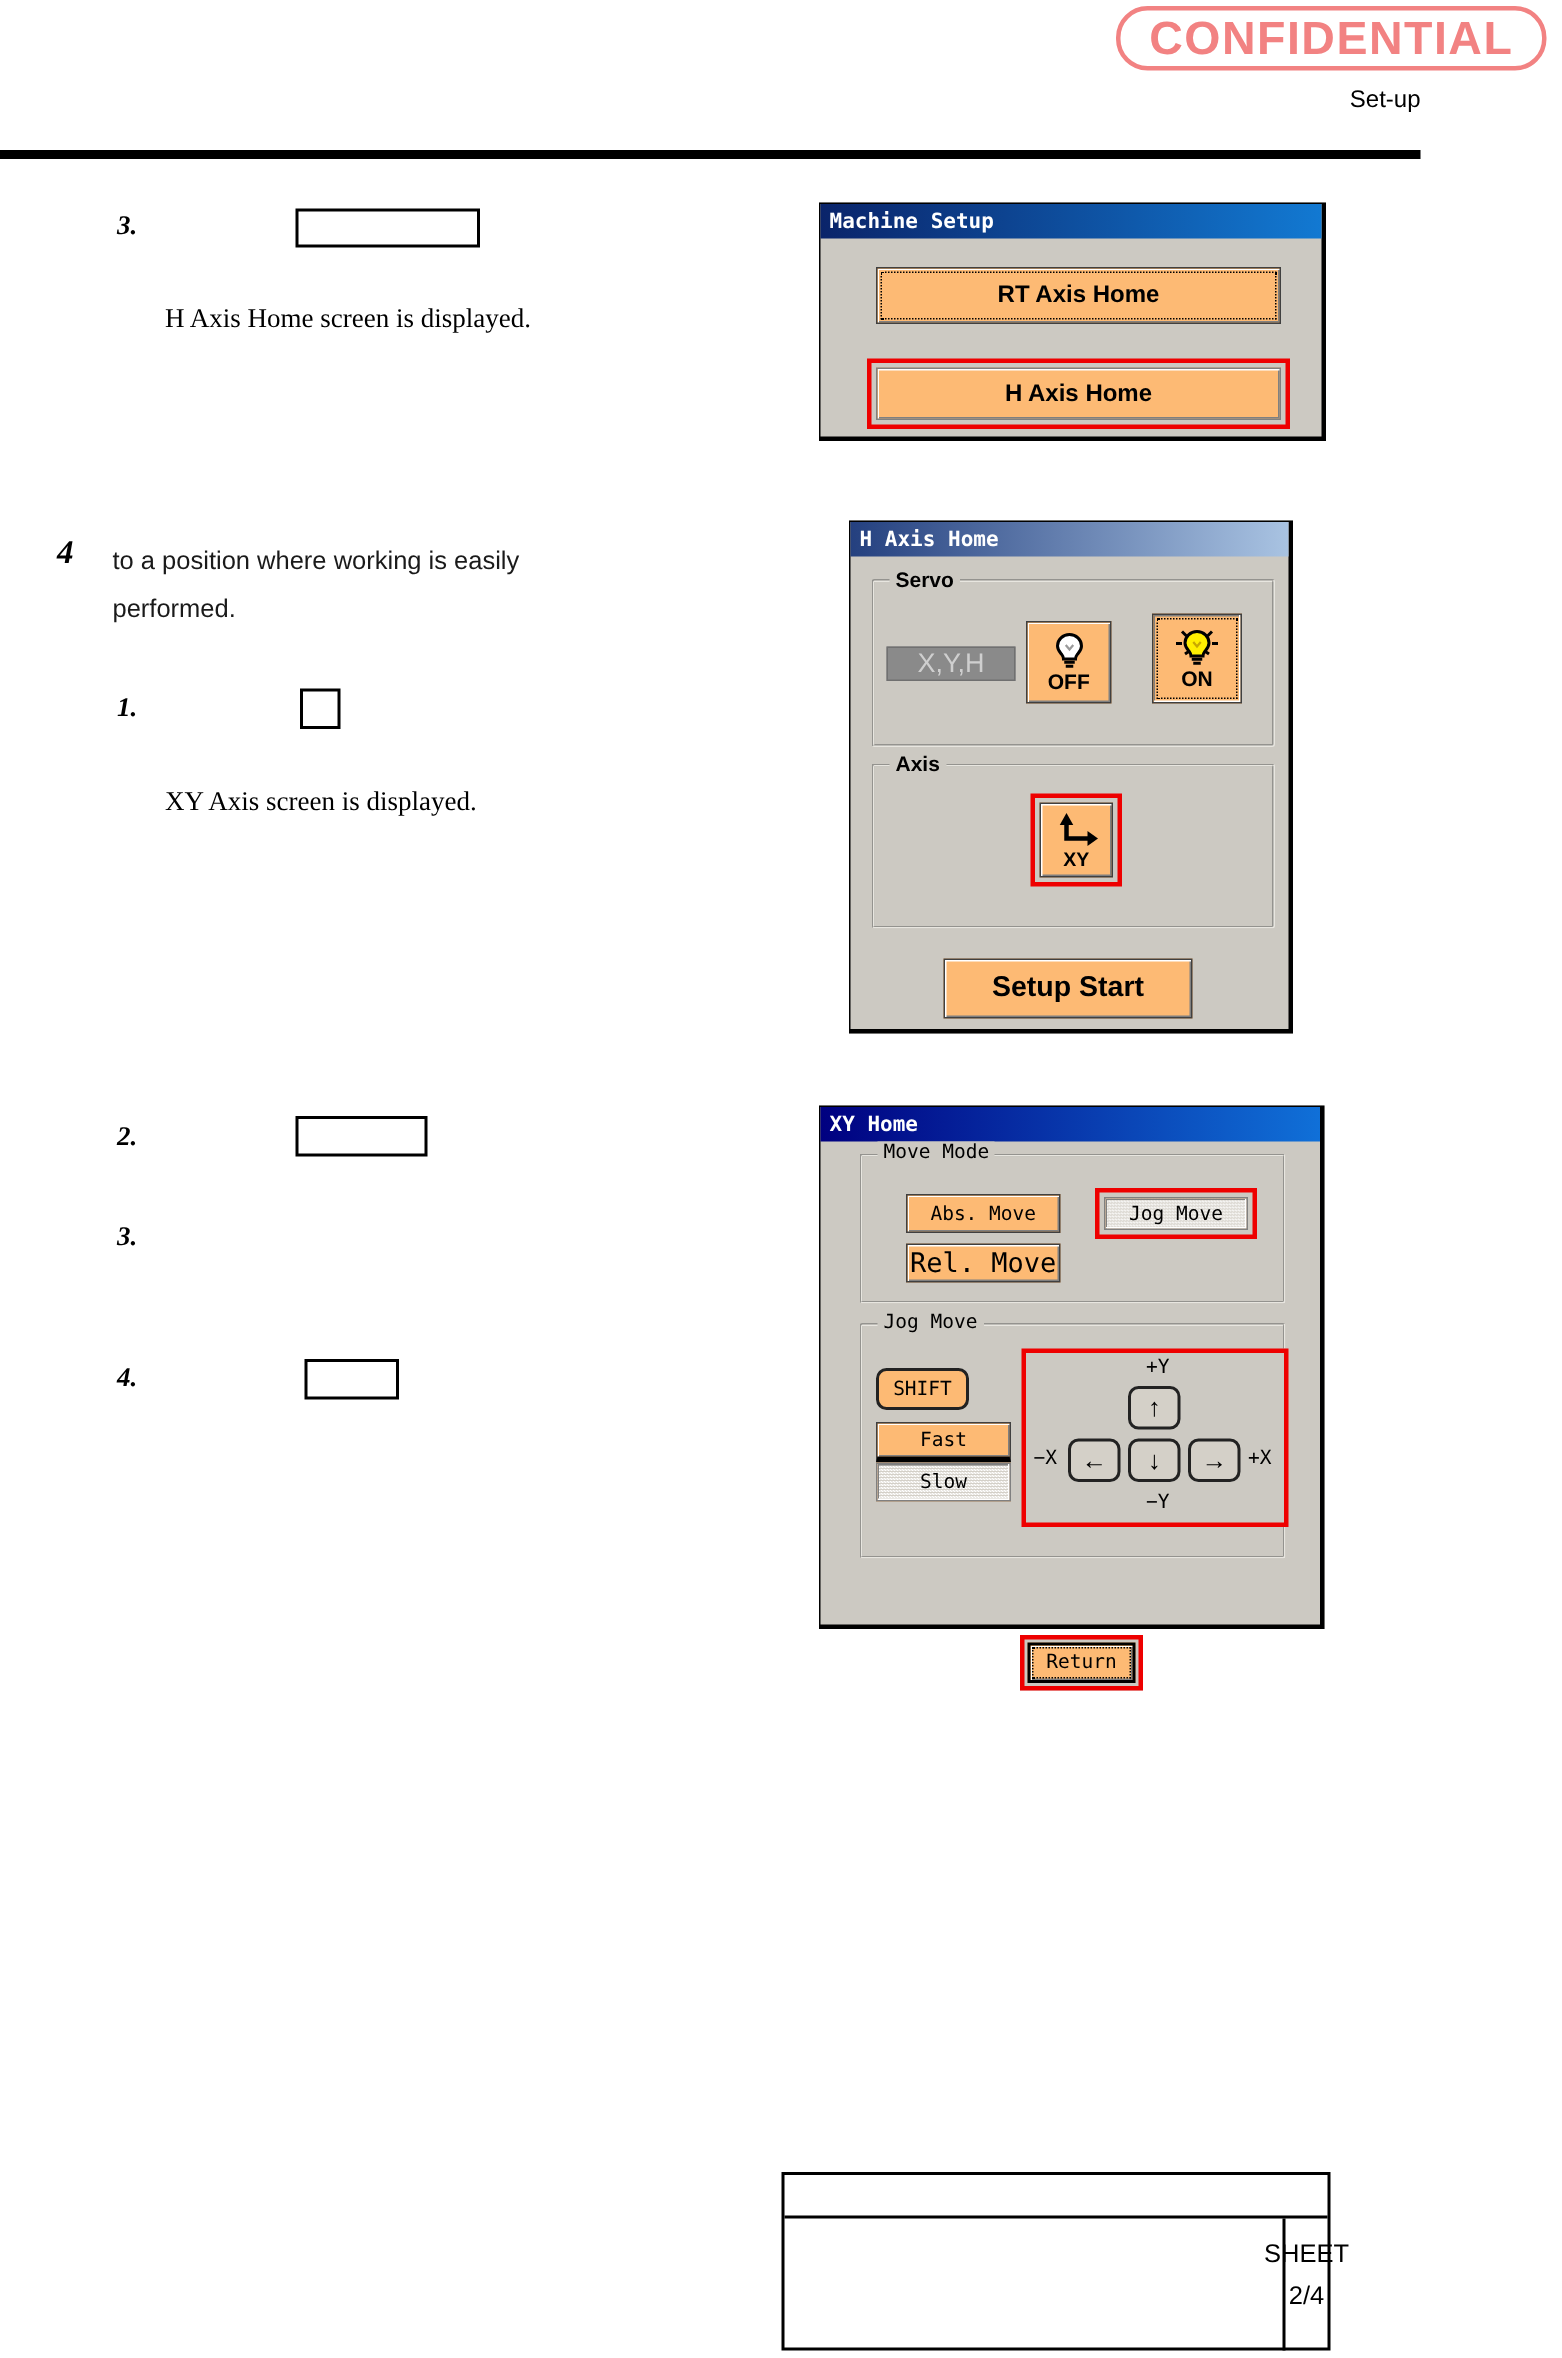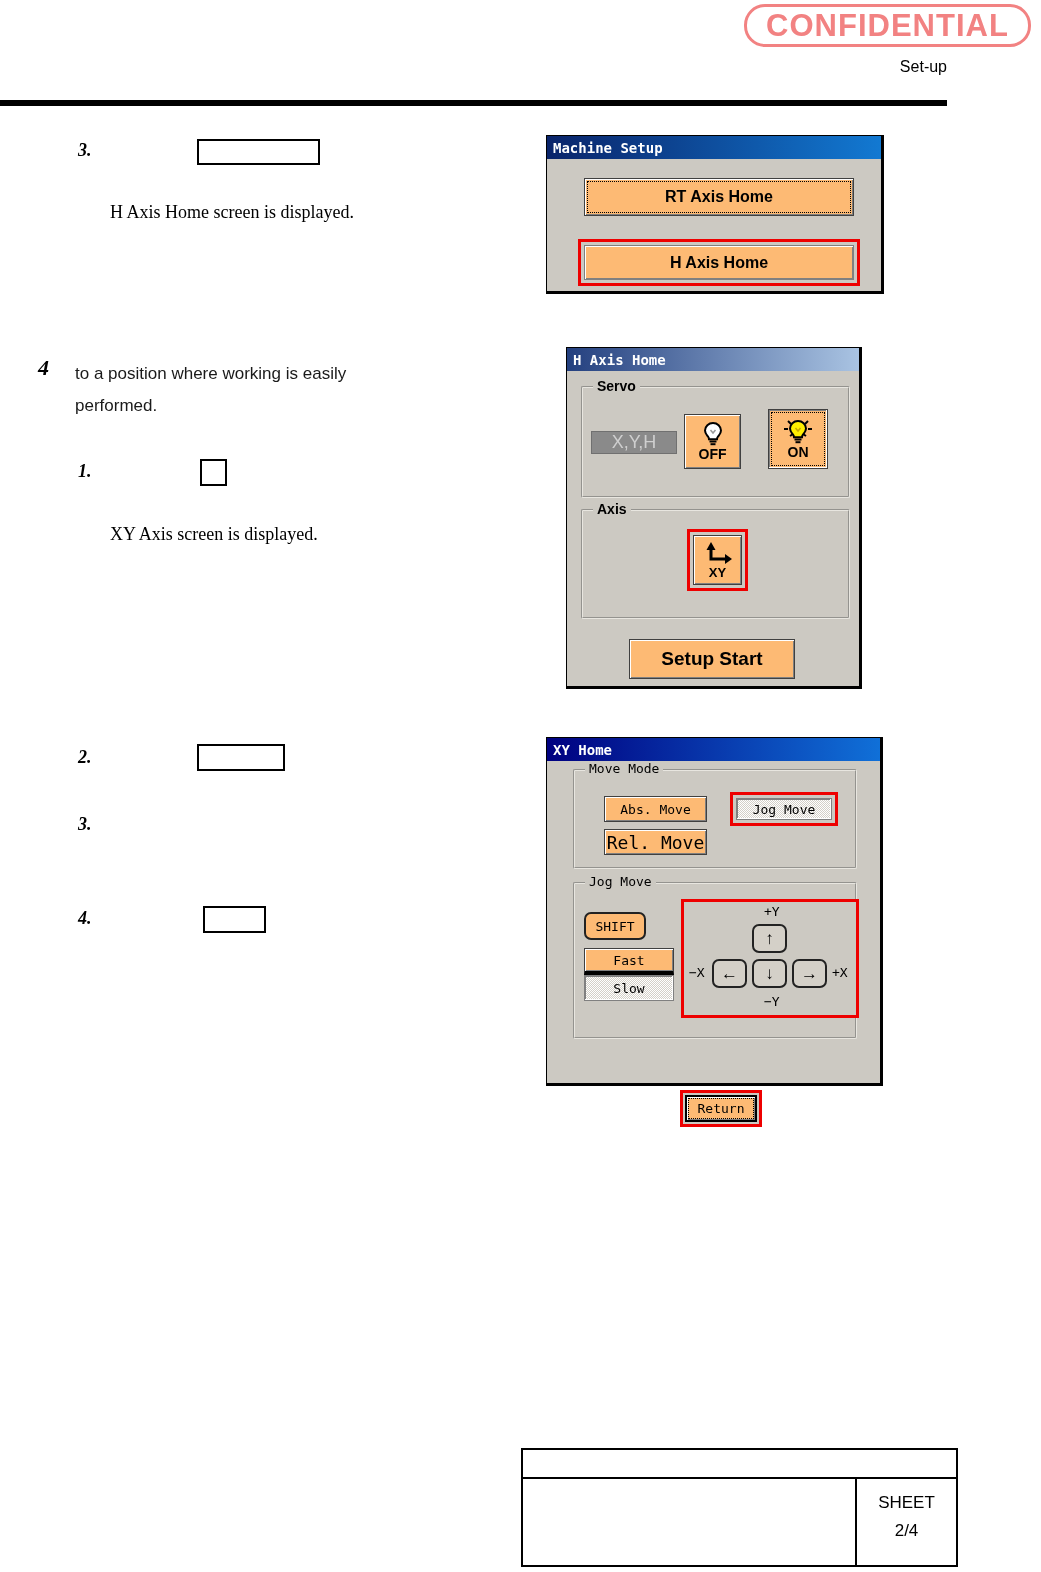--- a/index.html
+++ b/index.html
@@ -104,21 +104,21 @@
   .arrow-btn {
     position:absolute; width:35px; height:29px; background:#d4d0c8;
     border:2px solid #222; border-radius:7px;
     display:flex; align-items:center; justify-content:center;
     font-size:17px; font-weight:bold; color:#000;
   }
   #red-return { left:133px; top:316px; width:82px; height:37px;margin-top:36px; }
   #btn-return { left:2px; top:2px; width:72px; height:27px; font-size:13px; border:2px solid #000; }
 
   
-  .sheet-table { position:absolute; left:521px; top:1448px; width:437px; height:119px; border:2px solid #000; }
+  .sheet-table { position:absolute; left:521px; top:1448px; width:366px; height:119px; border:2px solid #000; }
   .sheet-row1 { position:absolute; left:0; top:0; width:100%; height:29px; border-bottom:2px solid #000; }
   .sheet-cell-left { position:absolute; left:0; top:29px; width:334px; height:88px; border-right:2px solid #000; }
   .sheet-cell-right { position:absolute; left:334px; top:29px; right:0; height:88px;
     display:flex; flex-direction:column; align-items:center; padding-top:10px; font-size:17px; line-height:28px; }
 
   svg { display:block; }
 </style>
 </head>
 <body>
 

